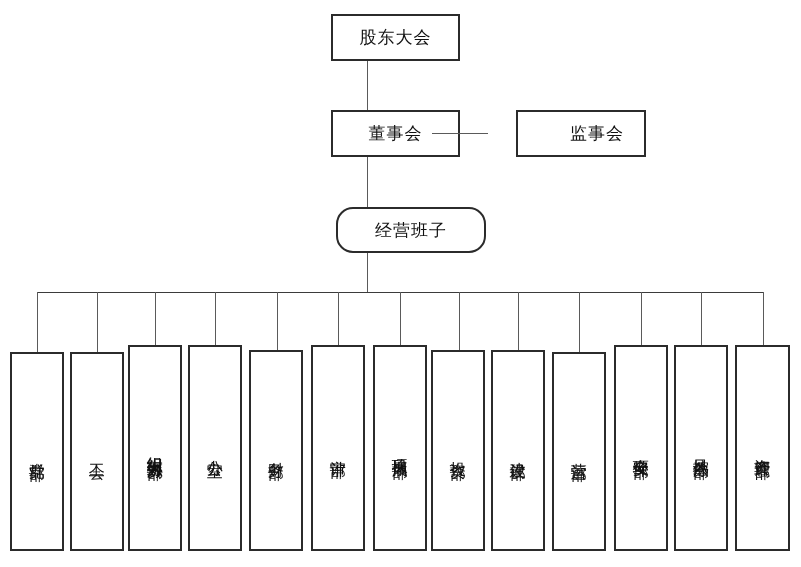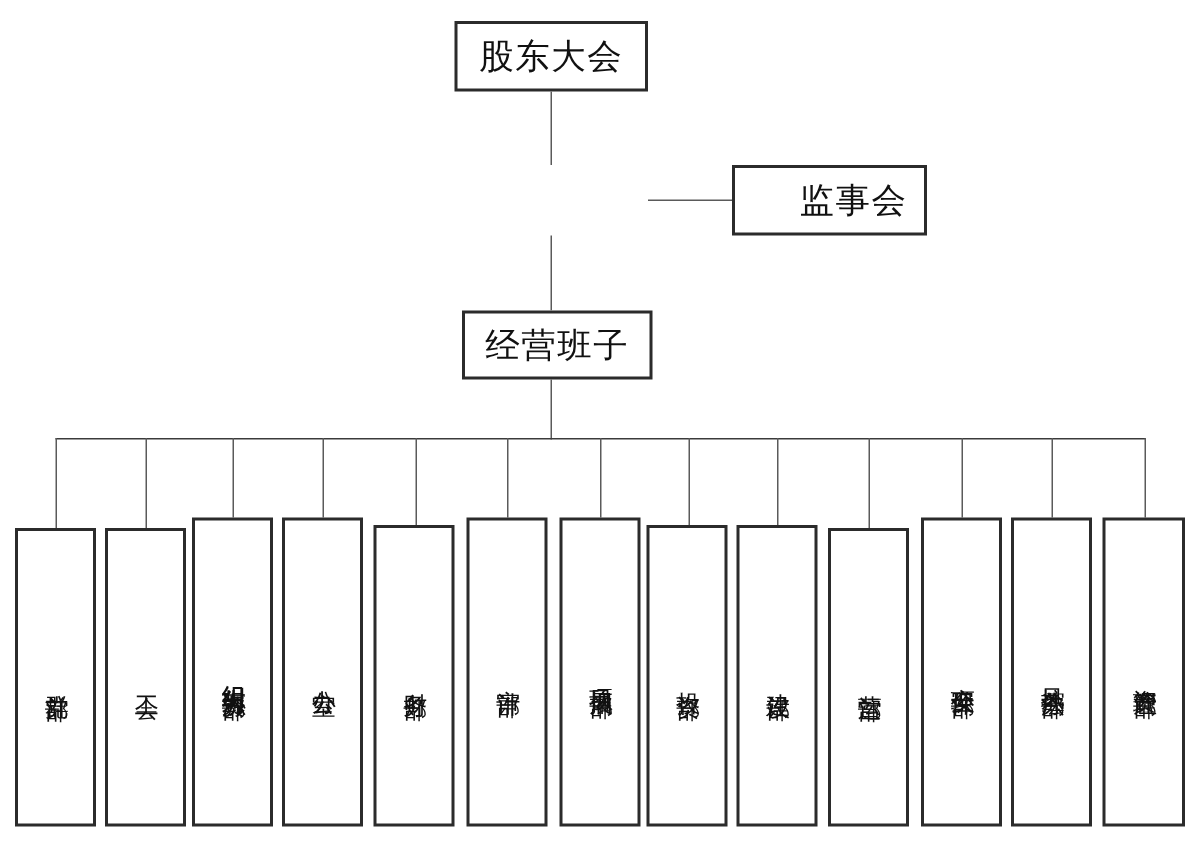--- a/index.html
+++ b/index.html
@@ -21,22 +21,23 @@
     position: absolute;
     box-sizing: border-box;
     border: 2px solid #2b2b2b;
     background: #ffffff;
     display: flex;
     align-items: center;
     justify-content: center;
     color: #111111;
   }
   .node-top {
-    font-size: 23px;
+    font-size: 17px;
     letter-spacing: 1px;
+    margin-left: 28px;
   }
   .dept {
     font-size: 16px;
     line-height: 1.22;
     letter-spacing: 0px;
     padding: 4px 0;
   }
   .dept .vtext {
     writing-mode: vertical-rl;
     text-orientation: upright;
@@ -66,30 +67,33 @@
 <body>
 
 <div id="org-chart">
 
   <div class="node node-top" style="left:303px; top:14px; width:129px; height:47px;">
     <span>股东大会</span>
   </div>
 
   <div class="conn v" style="left:367px; top:61px; height:49px;"></div>
 
+  <div class="node node-top" style="left:303px; top:110px; width:129px; height:47px;">
+    <span>董事会</span>
+  </div>
 
   <div class="conn h" style="left:432px; top:133px; width:56px;"></div>
 
   <div class="node node-top" style="left:488px; top:110px; width:130px; height:47px;padding-left:32px;">
     <span>监事会</span>
   </div>
 
   <div class="conn v" style="left:367px; top:157px; height:50px;"></div>
 
-  <div class="node node-top" style="left:308px; top:207px; width:127px; height:46px;">
+  <div class="node node-top" style="left:308px; top:207px; width:150px; height:46px;border-radius:17px;">
     <span>经营班子</span>
   </div>
 
   <div class="conn v" style="left:367px; top:253px; height:40px;"></div>
 
   <div class="bus" style="left:37px; top:292px; width:727px;"></div>
 
   <div class="drop" style="left:37px;  top:292px; height:61px;"></div>
   <div class="drop" style="left:97px;  top:292px; height:61px;"></div>
   <div class="drop" style="left:155px; top:292px; height:61px;"></div>

